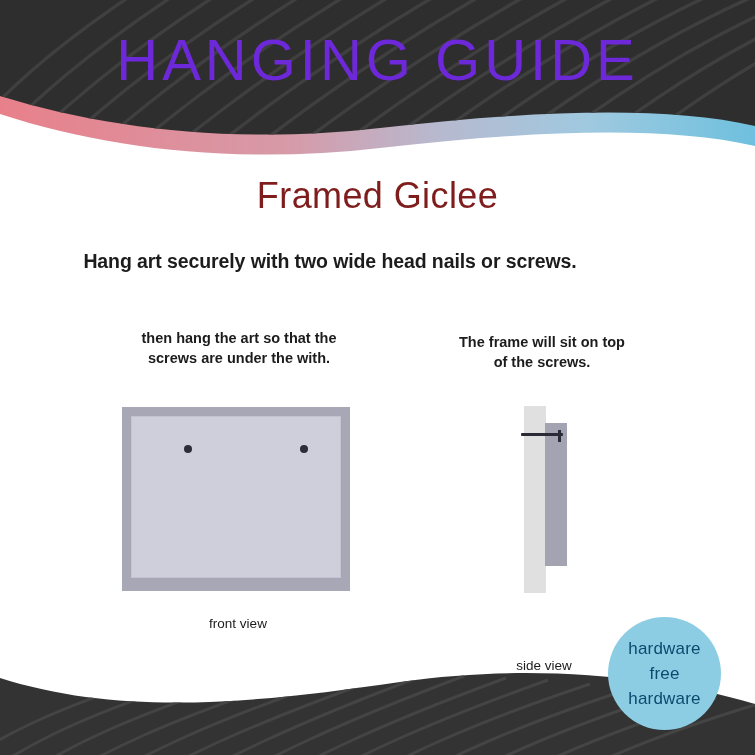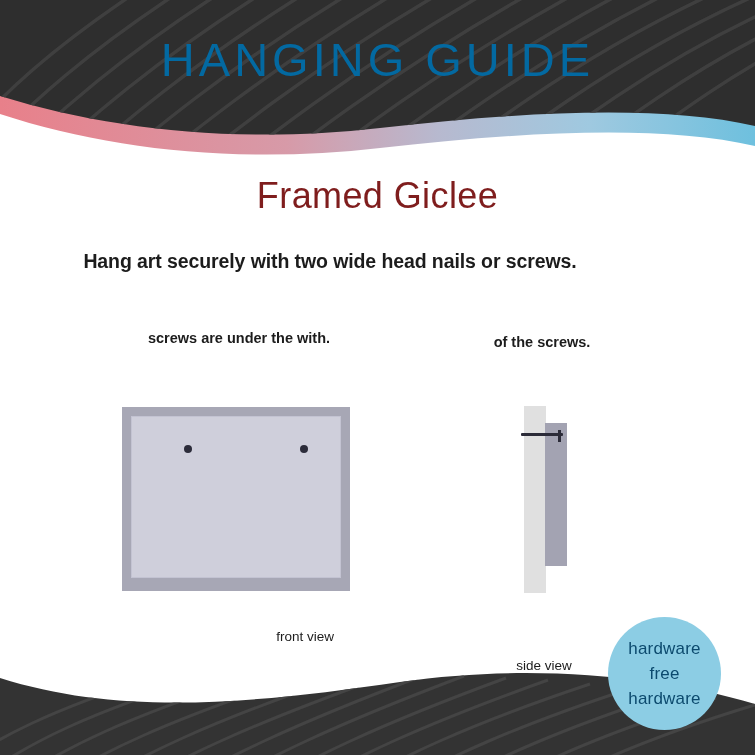--- a/index.html
+++ b/index.html
@@ -27,23 +27,23 @@
     overflow: hidden;
   }
   .header-svg { position: absolute; left: 0; top: 0; }
 
   .header-title {
     position: absolute;
     left: 0;
     top: 32px;
     width: 755px;
     text-align: center;
-    color: #0369a1;
+    color: #6d28d9;
     font-family: "Liberation Sans", sans-serif;
-    font-size: 47px;
+    font-size: 58px;
     font-weight: 300;
     letter-spacing: 4px;
     line-height: 56px;
     white-space: nowrap;
   }
 
   
   .product-title {
     position: absolute;
     left: 0;
@@ -82,21 +82,21 @@
   .caption-right { left: 438px; top: 332px; width: 208px; }
 
   .view-label {
     position: absolute;
     color: #1c1c1c;
     font-size: 13.5px;
     font-weight: 400;
     text-align: center;
     line-height: 18px;
   }
-  .label-front { left: 142px; top: 628px; width: 192px; text-align: right; }
+  .label-front { left: 142px; top: 615px; width: 192px; }
   .label-side  { left: 455px; top: 621px; width: 178px; margin-top: 36px; }
 
   
   .front-view {
     position: absolute;
     left: 122px;
     top: 407px;
     width: 228px;
     height: 184px;
     background: #a7a7b5;
@@ -243,24 +243,26 @@
     </svg>
 
     <div class="header-title">HANGING GUIDE</div>
   </div>
 
   <div class="product-title">Framed Giclee</div>
 
   <div class="lead-text">Hang art securely with two wide head nails or screws.</div>
 
   <div class="col-caption caption-left">
+    <div>then hang the art so that the</div>
     <div>screws are under the with.</div>
   </div>
 
   <div class="col-caption caption-right">
+    <div>The frame will sit on top</div>
     <div>of the screws.</div>
   </div>
 
   <div class="front-view">
     <div class="front-view-inner">
       <div class="screw-dot screw-dot-left"></div>
       <div class="screw-dot screw-dot-right"></div>
     </div>
   </div>
 

